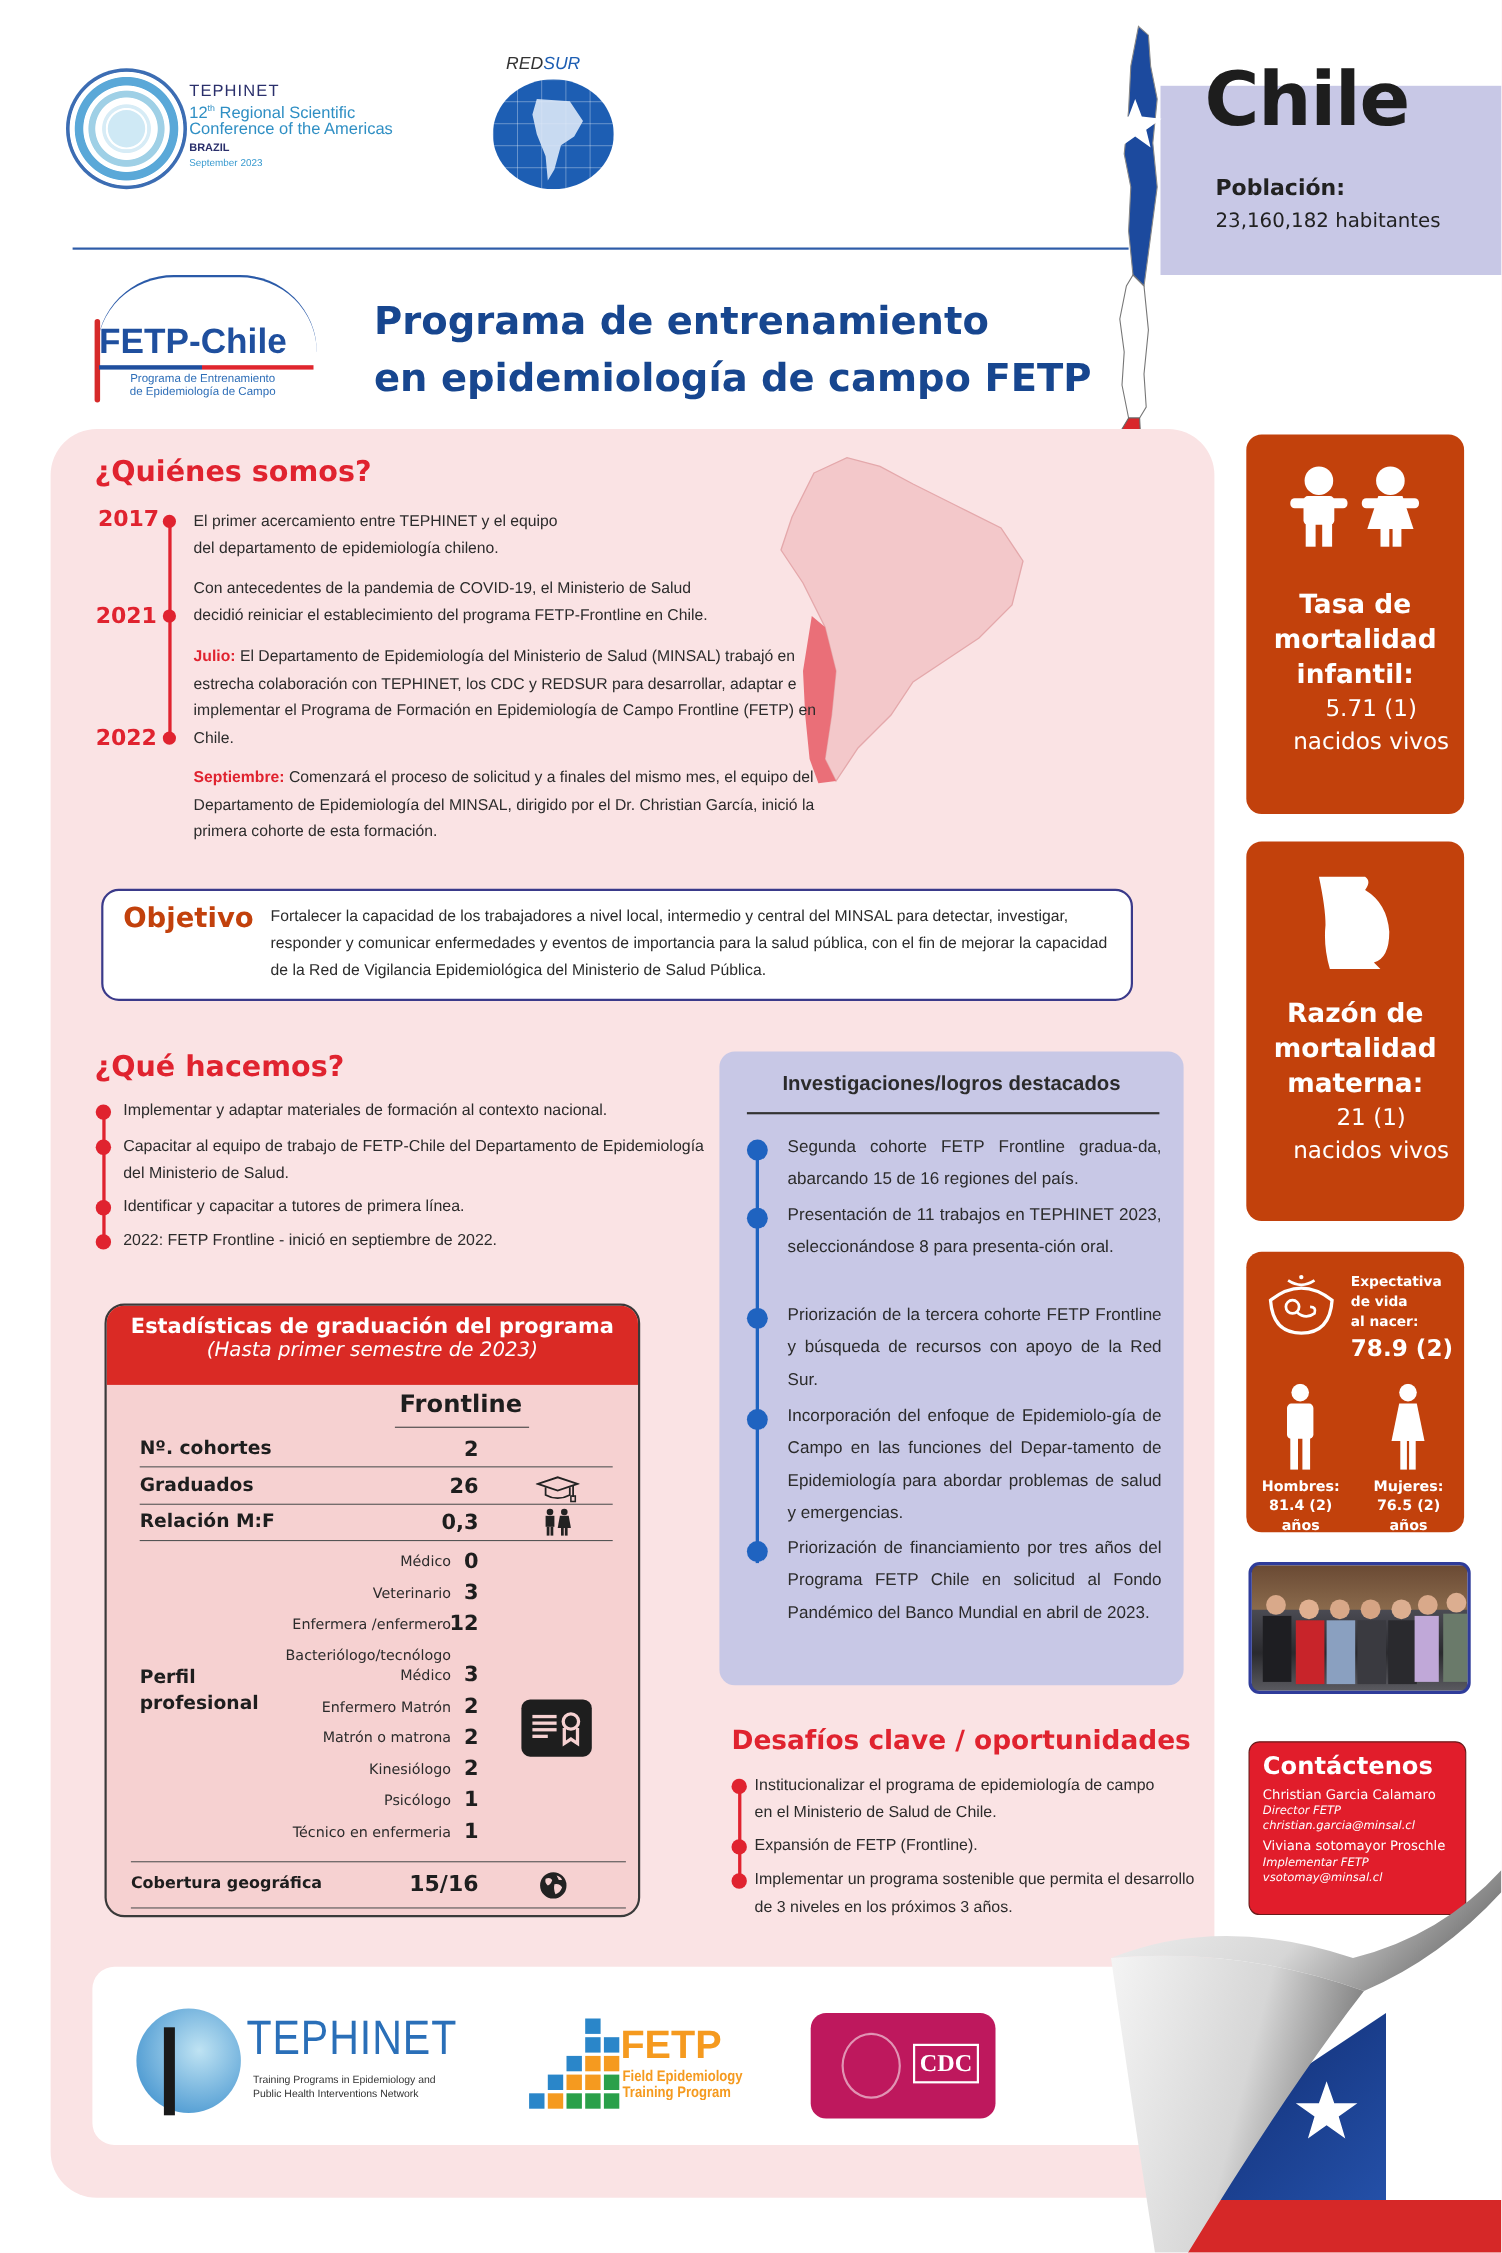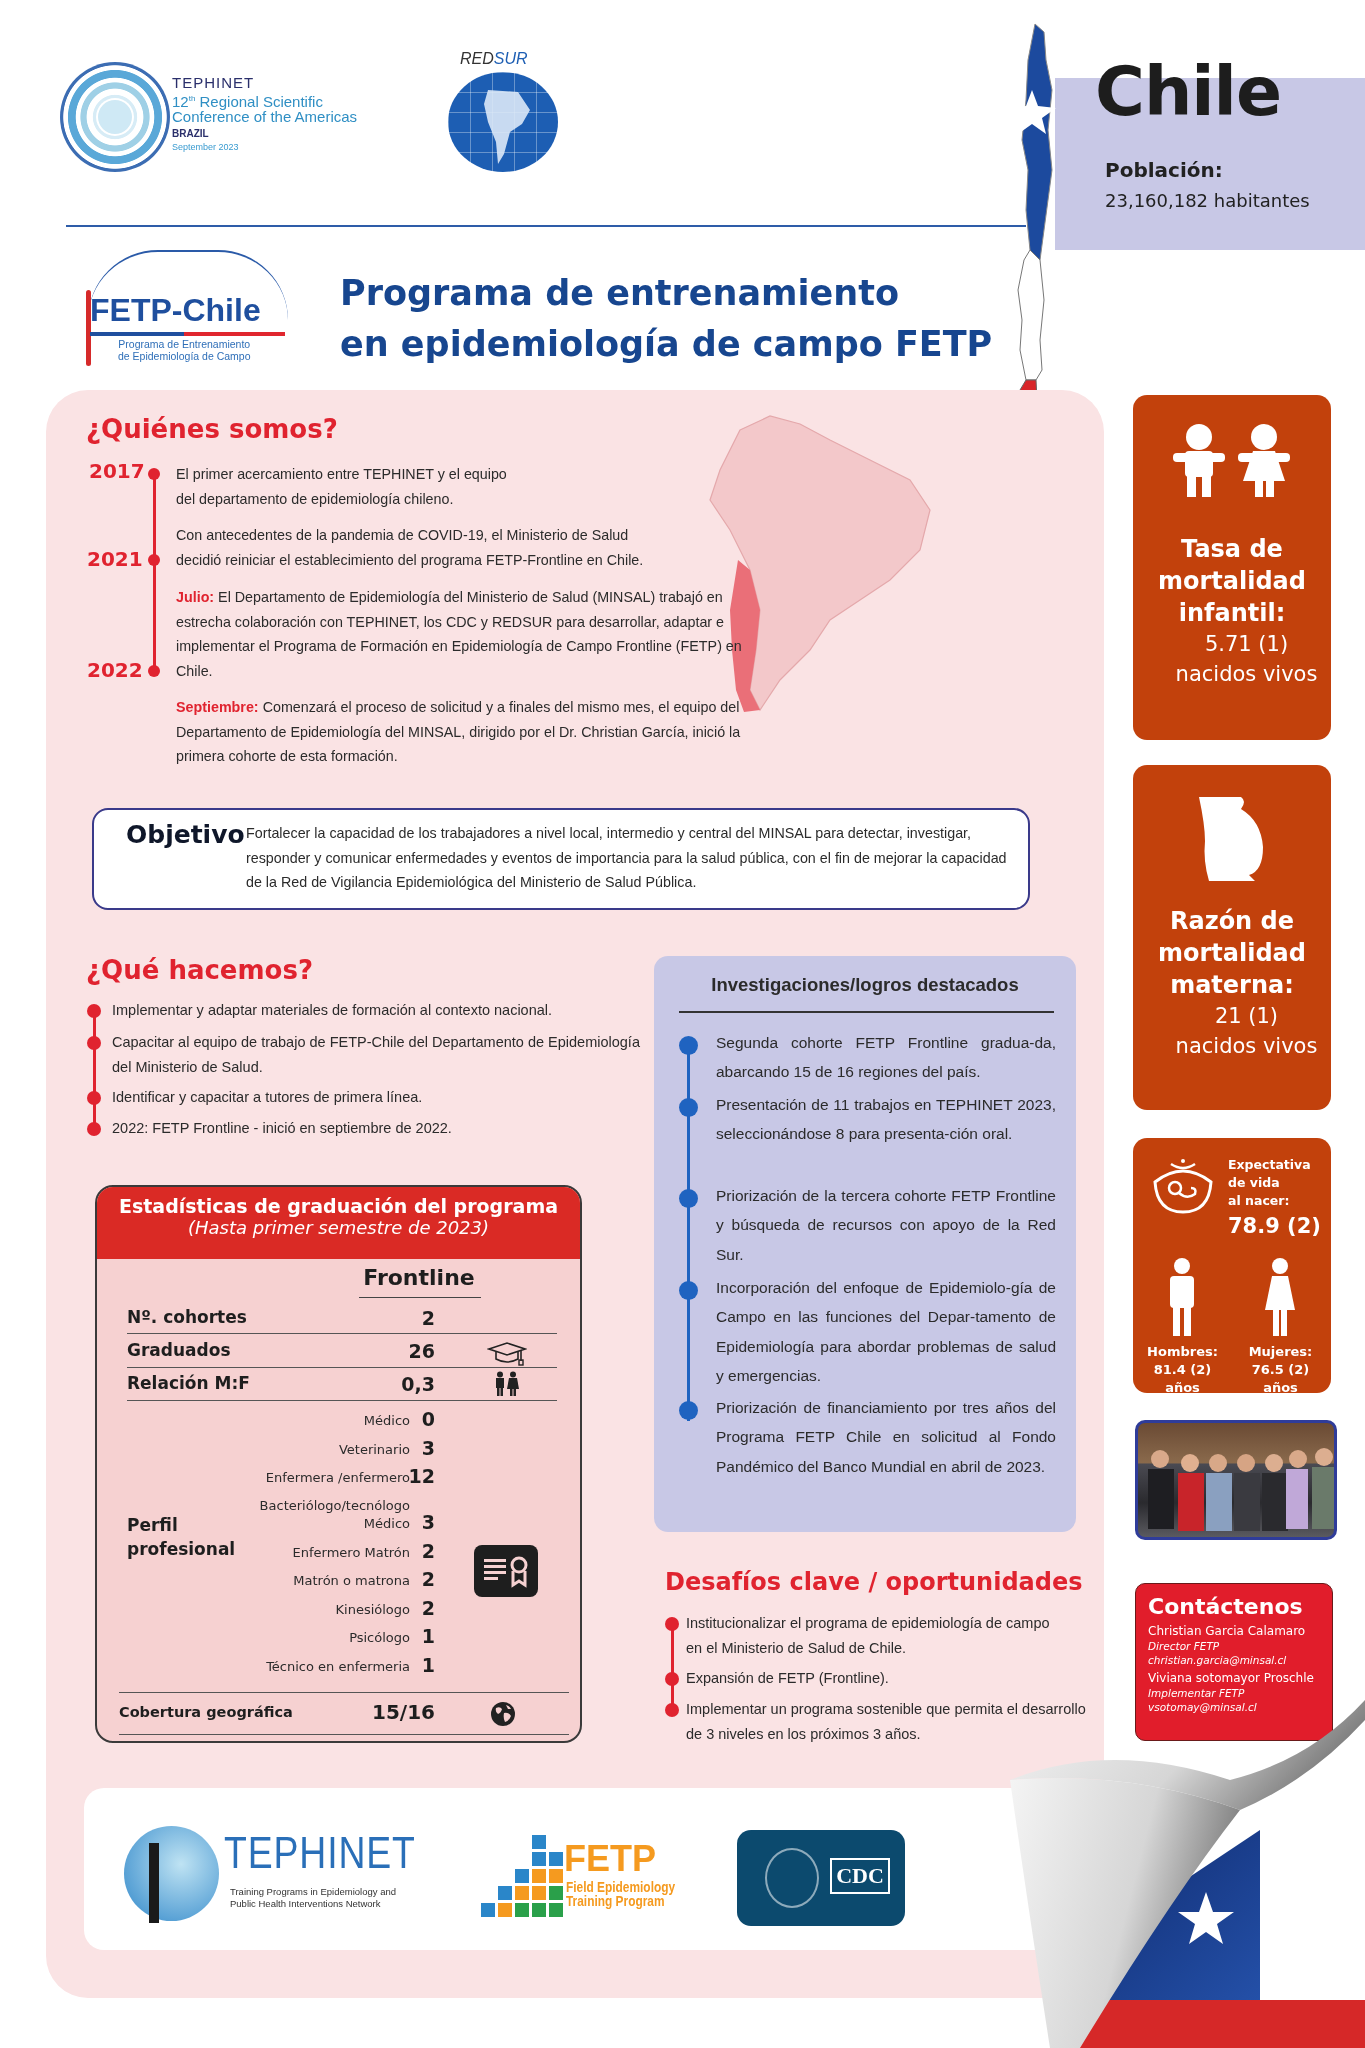--- a/index.html
+++ b/index.html
@@ -55,21 +55,21 @@
   .tl-line { left: 153px; top: 470px; width: 3px; height: 200px; background: #e0232f; }
   .tl-year { font-size: 20px; font-weight: bold; color: #e0232f; }
   .tl-dot { width: 12px; height: 12px; border-radius: 50%; background: #e0232f; }
   .tl-text { font-size: 14.3px; line-height: 24.5px; color: #2b2b2b; width: 560px; font-family: "Liberation Sans", sans-serif; }
   .tl-text b { color: #e0232f; }
 
   .sa-map { left: 700px; top: 410px; width: 240px; height: 310px; }
 
   
   .obj-box { left: 92px; top: 808px; width: 938px; height: 102px; background: #ffffff; border: 2px solid #3a3a8a; border-radius: 16px; }
-  .obj-label { left: 32px; top: 10px; font-size: 25px; font-weight: bold; color: #0f172a; }
+  .obj-label { left: 18px; top: 10px; font-size: 25px; font-weight: bold; color: #c2410c; }
   .obj-text { left: 152px; top: 11px; width: 770px; font-size: 14.3px; line-height: 24.5px; color: #2b2b2b; font-family: "Liberation Sans", sans-serif; }
 
   
   .que-h { left: 86px; top: 955px; font-size: 26px; }
   .qh-line { left: 93px; top: 1010px; width: 3px; height: 120px; background: #e0232f; }
   .qh-item { left: 112px; width: 530px; font-size: 14.5px; line-height: 24.5px; color: #2b2b2b; font-family: "Liberation Sans", sans-serif; }
   .qh-dot { left: 87px; width: 14px; height: 14px; border-radius: 50%; background: #e0232f; }
 
   
   .stats { left: 95px; top: 1185px; width: 487px; height: 558px; background: #f6d1d1; border: 2px solid #3a3a3a; border-radius: 18px; overflow: hidden; }
@@ -102,21 +102,21 @@
 
   
   .logo-strip { left: 84px; top: 1788px; width: 1010px; height: 162px; background: #ffffff; border-radius: 20px; }
   .teph-b-globe { left: 40px; top: 38px; width: 95px; height: 95px; border-radius: 50%; background: radial-gradient(circle at 60% 40%, #bfe3f3, #2e86c9); }
   .teph-b-pump { left: 65px; top: 55px; width: 10px; height: 80px; background: #1a1a1a; }
   .teph-b-name { left: 140px; top: 40px; font-size: 44px; color: #2a6fb8; font-family: "Liberation Sans", sans-serif; letter-spacing: 1px; transform: scaleX(0.85); transform-origin: left; }
   .teph-b-sub { left: 146px; top: 98px; font-size: 9.5px; line-height: 12px; color: #333; font-family: "Liberation Sans", sans-serif; }
   .fetp-b-grid { left: 388px; top: 45px; width: 100px; height: 90px; }
   .fetp-b-name { left: 480px; top: 50px; font-size: 36px; font-weight: bold; color: #f59a1f; font-family: "Liberation Sans", sans-serif; }
   .fetp-b-sub { left: 482px; top: 92px; font-size: 14px; font-weight: bold; color: #f59a1f; line-height: 14px; font-family: "Liberation Sans", sans-serif; transform: scaleX(0.85); transform-origin: left; }
-  .cdc-box { left: 653px; top: 42px; width: 168px; height: 96px; background: #0c4a6e; border-radius: 14px; }
+  .cdc-box { left: 653px; top: 42px; width: 168px; height: 96px; background: #be185d; border-radius: 14px; }
   .cdc-text { left: 93px; top: 28px; width: 60px; height: 36px; border: 2px solid #fff; color: #fff; font-weight: bold; font-size: 22px; text-align: center; line-height: 32px; font-family: "Liberation Serif", serif; }
   .cdc-eagle { left: 28px; top: 18px; width: 54px; height: 60px; border-radius: 50%; border: 2px solid #ffffff88; }
 
   
   .card-blue { background: #c2410c; border-radius: 14px; color: #ffffff; text-align: center; }
   .card1 { left: 1133px; top: 395px; width: 198px; height: 345px; }
   .card2 { left: 1133px; top: 765px; width: 198px; height: 345px; }
   .card3 { left: 1133px; top: 1138px; width: 198px; height: 255px; }
   .card-title { font-size: 24px; font-weight: bold; line-height: 32px; }
   .card-val { font-size: 21px; line-height: 30px; padding-left: 29px; }

